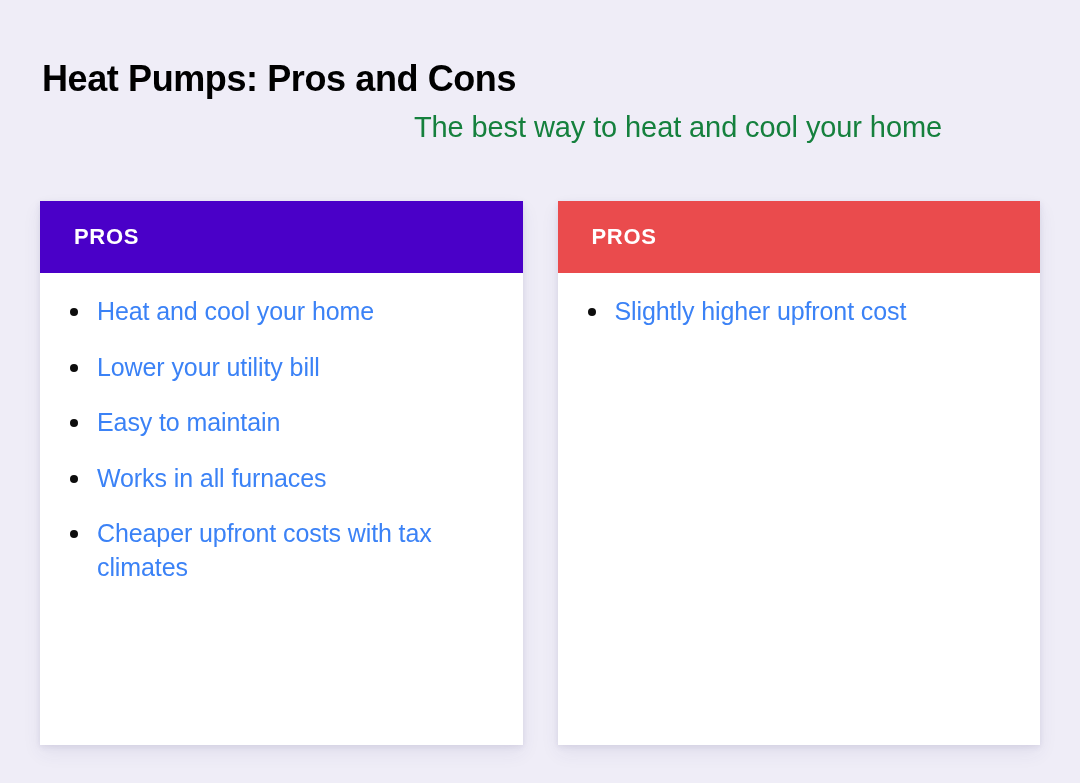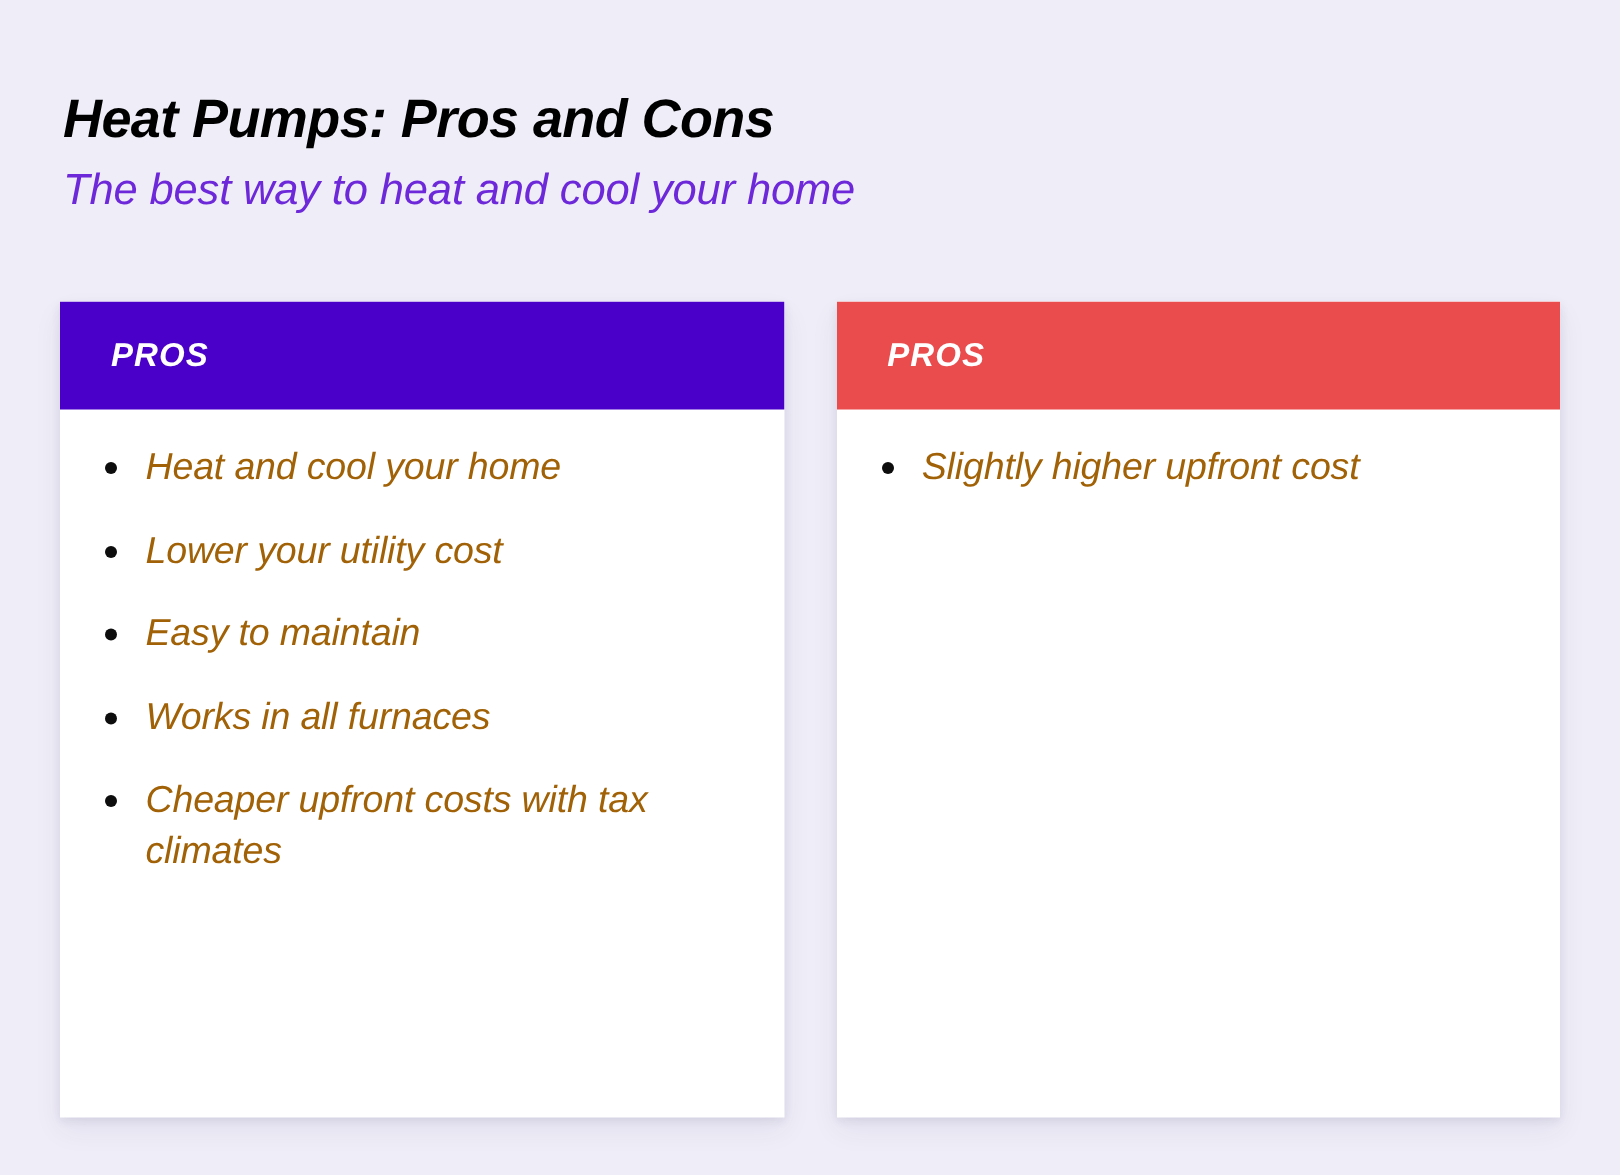--- a/index.html
+++ b/index.html
@@ -13,21 +13,20 @@
     font-family: "Liberation Sans", sans-serif;
     -webkit-font-smoothing: antialiased;
     overflow: hidden;
   }
 
   .page {
     position: relative;
     width: 1080px;
     height: 686px;
     box-sizing: border-box;
-    font-style: italic;
   }
 
   .header-block {
     position: absolute;
     left: 42px;
     top: 58px;
     width: 900px;
   }
 
   .page-title {
@@ -36,23 +35,24 @@
     font-weight: 700;
     letter-spacing: -0.4px;
     color: #000000;
     line-height: 1.15;
   }
 
   .page-subtitle {
     margin: 11px 0 0 0;
     font-size: 29px;
     font-weight: 400;
-    color: #6d28d9;
+    color: #15803d;
     line-height: 1.2;
     letter-spacing: -0.1px;
+    text-align: right;
   }
 
   .cards {
     position: absolute;
     left: 40px;
     top: 201px;
     width: 1000px;
     display: flex;
     gap: 35px;
   }
@@ -101,21 +101,21 @@
     margin: 0;
     padding: 0;
   }
 
   .bullet-item {
     display: flex;
     align-items: flex-start;
     margin-bottom: 22px;
     font-size: 25px;
     line-height: 1.34;
-    color: #a16207;
+    color: #3b82f6;
     letter-spacing: -0.1px;
   }
 
   .bullet-item:last-child {
     margin-bottom: 0;
   }
 
   .bullet-dot {
     flex: 0 0 auto;
     width: 8px;
@@ -147,21 +147,21 @@
         <span class="card-header-label">PROS</span>
       </div>
       <div class="card-body">
         <ul class="bullet-list">
           <li class="bullet-item">
             <span class="bullet-dot"></span>
             <span class="bullet-text">Heat and cool your home</span>
           </li>
           <li class="bullet-item">
             <span class="bullet-dot"></span>
-            <span class="bullet-text">Lower your utility cost</span>
+            <span class="bullet-text">Lower your utility bill</span>
           </li>
           <li class="bullet-item">
             <span class="bullet-dot"></span>
             <span class="bullet-text">Easy to maintain</span>
           </li>
           <li class="bullet-item">
             <span class="bullet-dot"></span>
             <span class="bullet-text">Works in all furnaces</span>
           </li>
           <li class="bullet-item">

